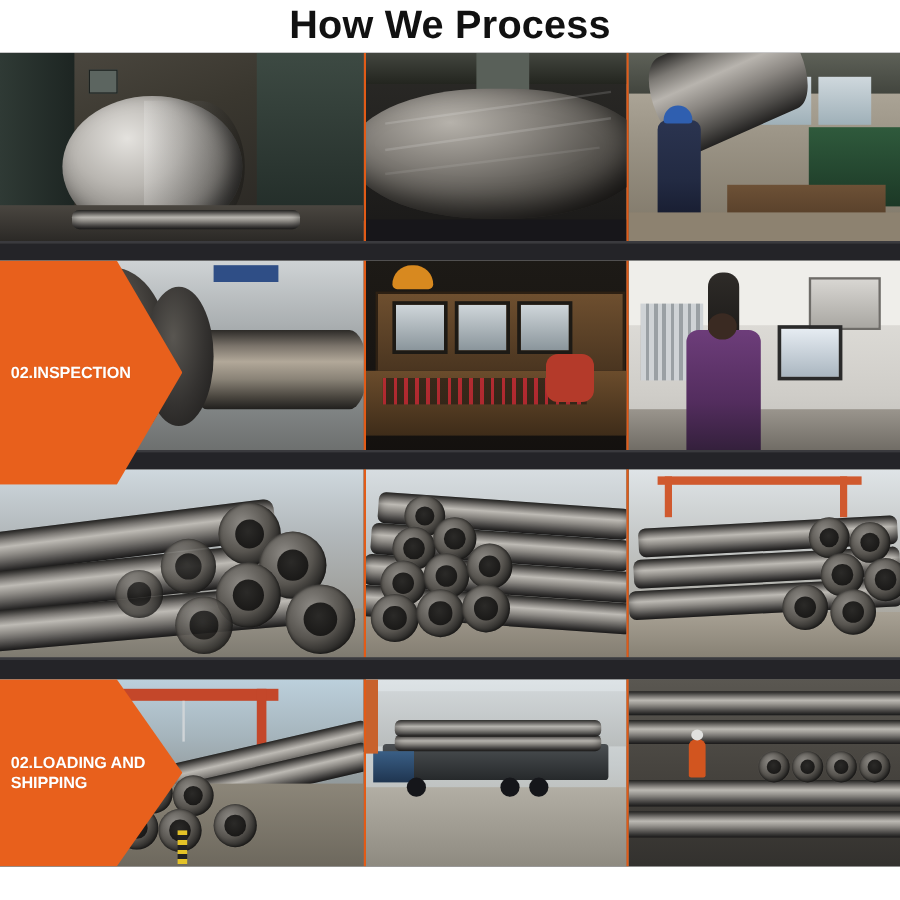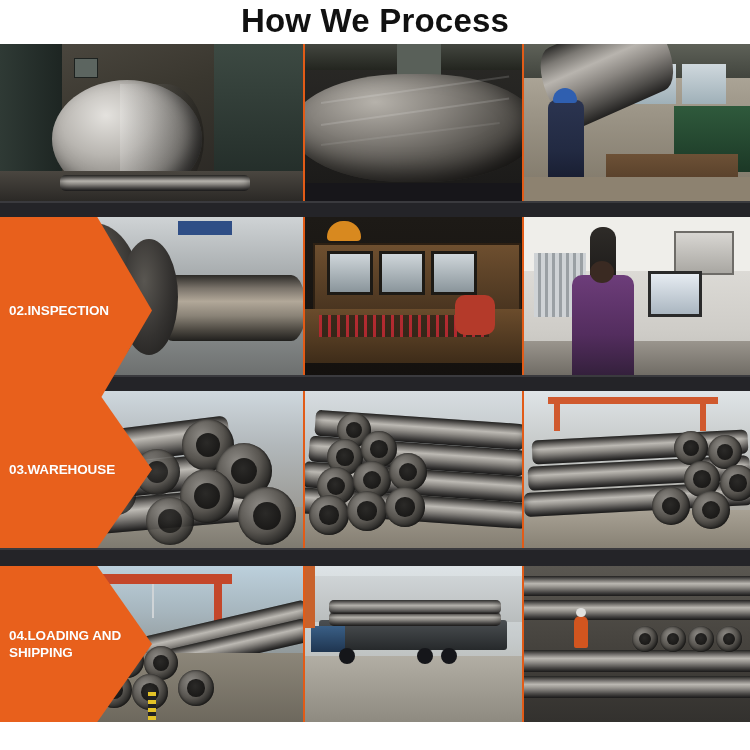--- a/index.html
+++ b/index.html
@@ -370,23 +370,20 @@
           <div class="pipe-h" style="left:0px; top:96px; width:228px; height:24px; transform:rotate(-3deg); border-radius:6px;"></div>
           <div class="ring" style="left:150px; top:40px; width:34px; height:34px;"></div>
           <div class="ring" style="left:184px; top:44px; width:34px; height:34px;"></div>
           <div class="ring" style="left:160px; top:70px; width:36px; height:36px;"></div>
           <div class="ring" style="left:196px; top:74px; width:36px; height:36px;"></div>
           <div class="ring" style="left:128px; top:96px; width:38px; height:38px;"></div>
           <div class="ring" style="left:168px; top:100px; width:38px; height:38px;"></div>
         </div>
       </div>
 
-    </div>
-    <div class="step-badge">
-      <div class="step-label">03.WAREHOUSE</div>
     </div>
   </div>
 
   <div class="separator" style="top:548px; height:18px;"></div>
 
   <div class="process-row" style="top:566px; height:156px;">
     <div class="row-images">
 
       <div class="photo col-a">
         <div class="photo-inner" style="background:linear-gradient(180deg,#bcd0dc 0%,#a6b5bd 30%,#6f6a60 100%);">
@@ -434,18 +431,18 @@
           <div class="ring" style="left:136px; top:60px; width:26px; height:26px;"></div>
           <div class="ring" style="left:164px; top:60px; width:26px; height:26px;"></div>
           <div class="ring" style="left:192px; top:60px; width:26px; height:26px;"></div>
           <div style="position:absolute; left:50px; top:50px; width:14px; height:32px; background:#d2551f; border-radius:6px 6px 2px 2px;"></div>
           <div style="position:absolute; left:52px; top:42px; width:10px; height:9px; border-radius:50%; background:#e0e0de;"></div>
         </div>
       </div>
 
     </div>
     <div class="step-badge">
-      <div class="step-label">04.LOADING AND
+      <div class="step-label">02.LOADING AND
 SHIPPING</div>
     </div>
   </div>
 
 </div>
 
 </body></html>

